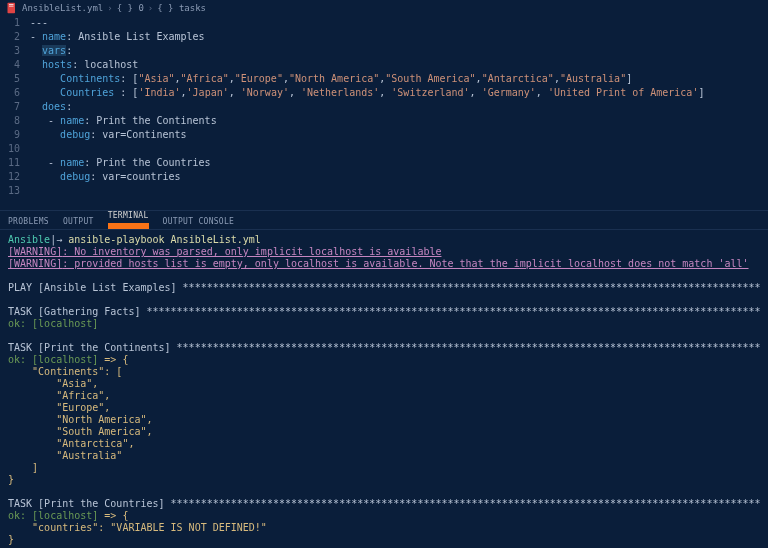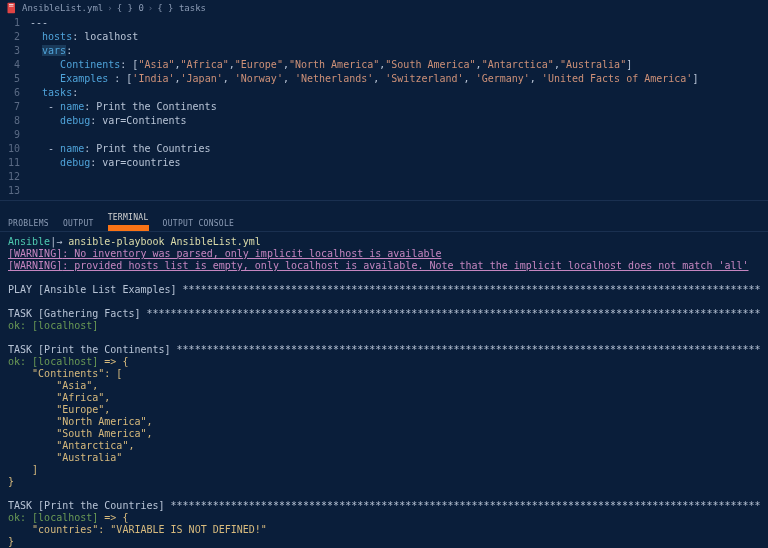--- a/index.html
+++ b/index.html
@@ -12,21 +12,21 @@
 .breadcrumb { display:flex; align-items:center; padding:0 6px; height:16px; font-size:9px; color:#8b9bb4; gap:4px; }
 .breadcrumb .icon { width:12px; height:12px; display:inline-block; }
 .breadcrumb .sep { color:#5a6a84; }
 .editor { display:flex; background:#0a1e3a; }
 .gutter { width:30px; text-align:right; padding-right:10px; color:#5a6a84; user-select:none; }
 .gutter div, .code-lines > div { height:14px; line-height:14px; white-space:pre; }
 .code-lines { flex:1; color:#b8c4d6; }
 .kw { color:#4fa3d9; }
 .str { color:#ce9178; }
 .highlight { background:#1a3a5a; }
-.panel-tabs { display:flex; align-items:flex-end; border-top:1px solid #1a3050; border-bottom:1px solid #1a3050; padding:0 8px; height:32px; font-size:8px; color:#8b9bb4; gap:14px; margin-top:2px; }
+.panel-tabs { display:flex; align-items:flex-end; border-top:1px solid #1a3050; border-bottom:1px solid #1a3050; padding:0 8px; height:20px; font-size:8px; color:#8b9bb4; gap:14px; margin-top:12px; }
 .panel-tabs .tab { padding:3px 0; cursor:pointer; letter-spacing:0.3px; }
 .panel-tabs .tab.active { color:#d4d4d4; border-bottom:6px solid #f97316; }
 .terminal { padding:4px 8px 0 8px; color:#b8c4d6; }
 .terminal > div { height:12px; line-height:12px; white-space:pre; overflow:hidden; font-size:10px; }
 .t-cyan { color:#4ec9b0; }
 .t-yellow { color:#dcdcaa; }
 .t-magenta { color:#c586c0;text-decoration:underline; }
 .t-green { color:#6a9955; }
 .t-orange { color:#d7ba7d; }
 </style>
@@ -59,25 +59,26 @@
       <div>7</div>
       <div>8</div>
       <div>9</div>
       <div>10</div>
       <div>11</div>
       <div>12</div>
       <div>13</div>
     </div>
   <div class="code-lines" id="codelines">
       <div>---</div>
+      <div>- <span class="kw">name</span>: Ansible List Examples</div>
+      <div>  <span class="kw highlight">vars</span>:</div>
       <div>  <span class="kw">hosts</span>: localhost</div>
-      <div>  <span class="kw highlight">vars</span>:</div>
       <div>     <span class="kw">Continents</span>: [<span class="str">"Asia"</span>,<span class="str">"Africa"</span>,<span class="str">"Europe"</span>,<span class="str">"North America"</span>,<span class="str">"South America"</span>,<span class="str">"Antarctica"</span>,<span class="str">"Australia"</span>]</div>
-      <div>     <span class="kw">Examples </span>: [<span class="str">'India'</span>,<span class="str">'Japan'</span>, <span class="str">'Norway'</span>, <span class="str">'Netherlands'</span>, <span class="str">'Switzerland'</span>, <span class="str">'Germany'</span>, <span class="str">'United Facts of America'</span>]</div>
-      <div>  <span class="kw">tasks</span>:</div>
+      <div>     <span class="kw">Countries </span>: [<span class="str">'India'</span>,<span class="str">'Japan'</span>, <span class="str">'Norway'</span>, <span class="str">'Netherlands'</span>, <span class="str">'Switzerland'</span>, <span class="str">'Germany'</span>, <span class="str">'United Print of America'</span>]</div>
+      <div>  <span class="kw">does</span>:</div>
       <div>   - <span class="kw">name</span>: Print the Continents</div>
       <div>     <span class="kw">debug</span>: var=Continents</div>
       <div></div>
       <div>   - <span class="kw">name</span>: Print the Countries</div>
       <div>     <span class="kw">debug</span>: var=countries</div>
       <div></div>
     </div>
 </div>
 
 <div class="panel-tabs">

